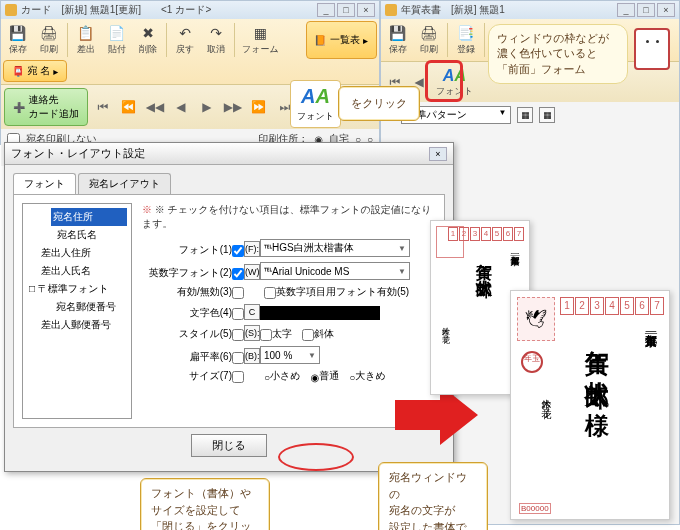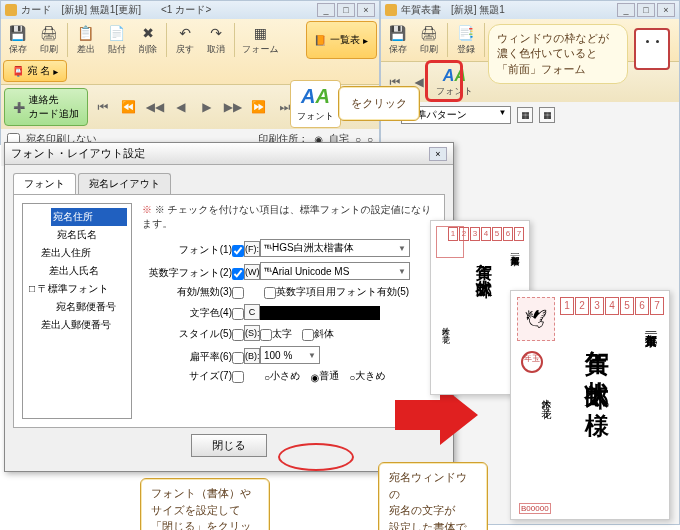--- a/index.html
+++ b/index.html
@@ -232,21 +232,21 @@
   <div class="dlg-body">
     <div class="tabrow">
       <div class="tab">フォント</div>
       <div class="tab inactive">宛名レイアウト</div>
     </div>
     <div class="dlg-main">
       <div class="tree">
         <div class="node sel" style="margin-left:24px">宛名住所</div>
         <div class="node" style="margin-left:28px">宛名氏名</div>
         <div class="node" style="margin-left:12px">差出人住所</div>
-        <div class="node" style="margin-left:20px">差出人氏名</div>
+        <div class="node" style="margin-left:12px">差出人氏名</div>
         <div class="node">□ 〒標準フォント</div>
         <div class="node" style="margin-left:27px">宛名郵便番号</div>
         <div class="node" style="margin-left:12px">差出人郵便番号</div>
       </div>
       <div class="form">
         <div class="note">
           <div><span class="star">※</span> <span style="display:inline">※ チェックを付けない項目は、標準フォントの設定値になります。</span></div>
         </div>
         <div class="frow">
             <label>フォント(1)</label>

